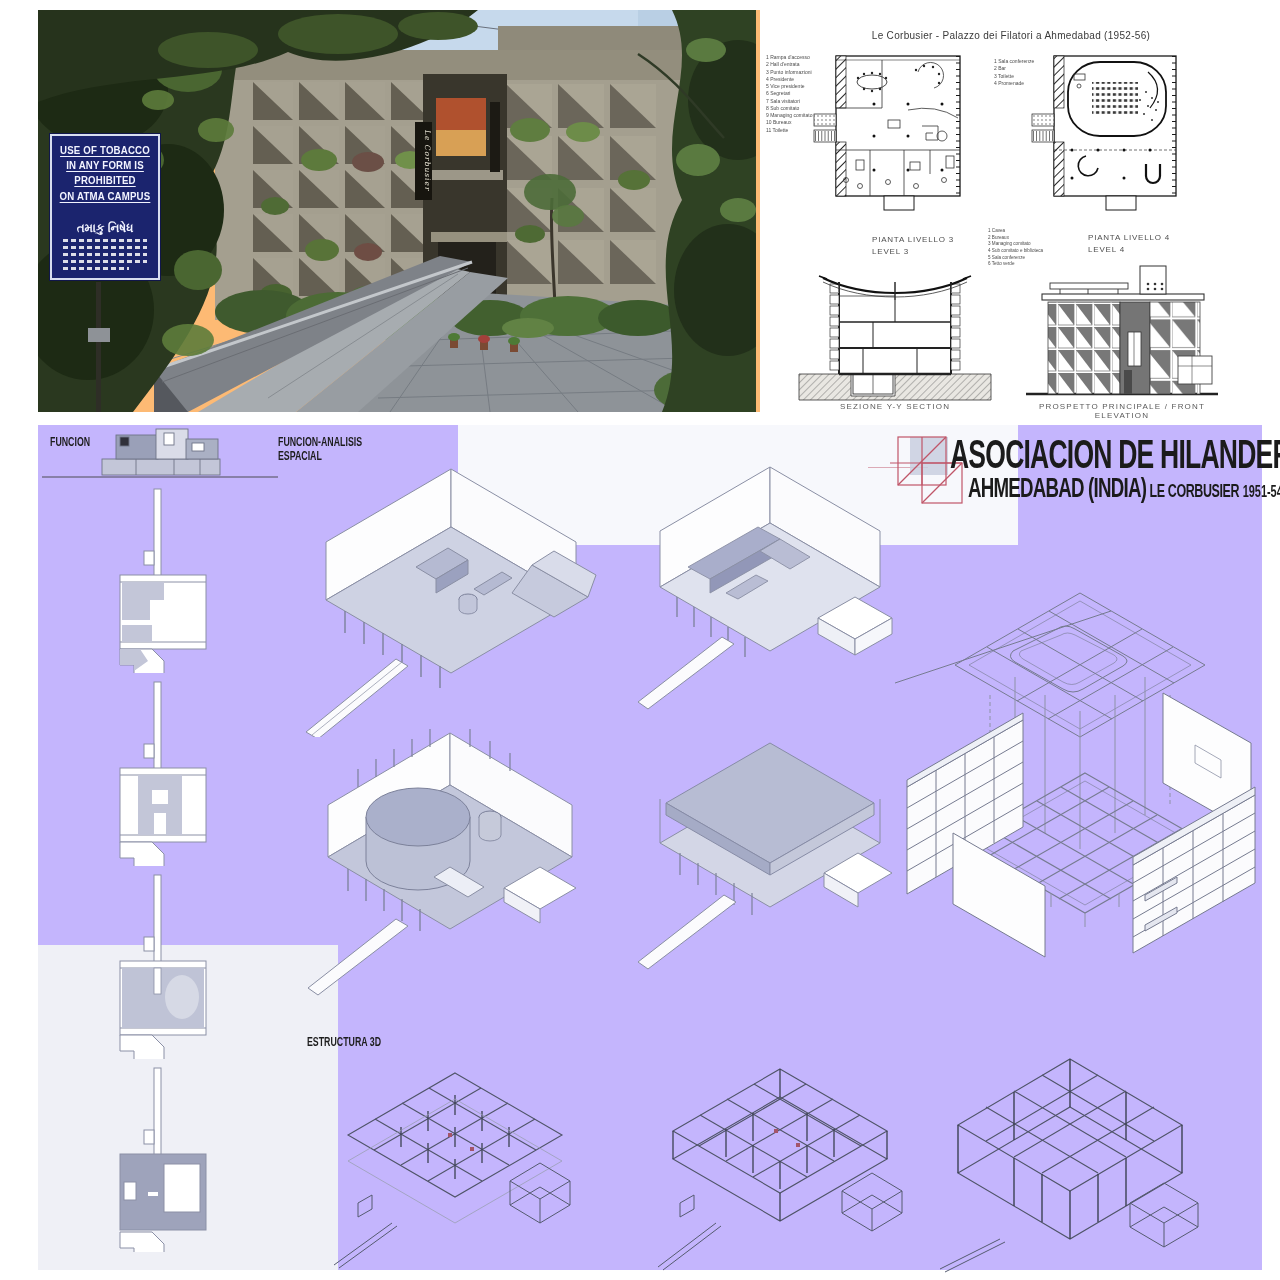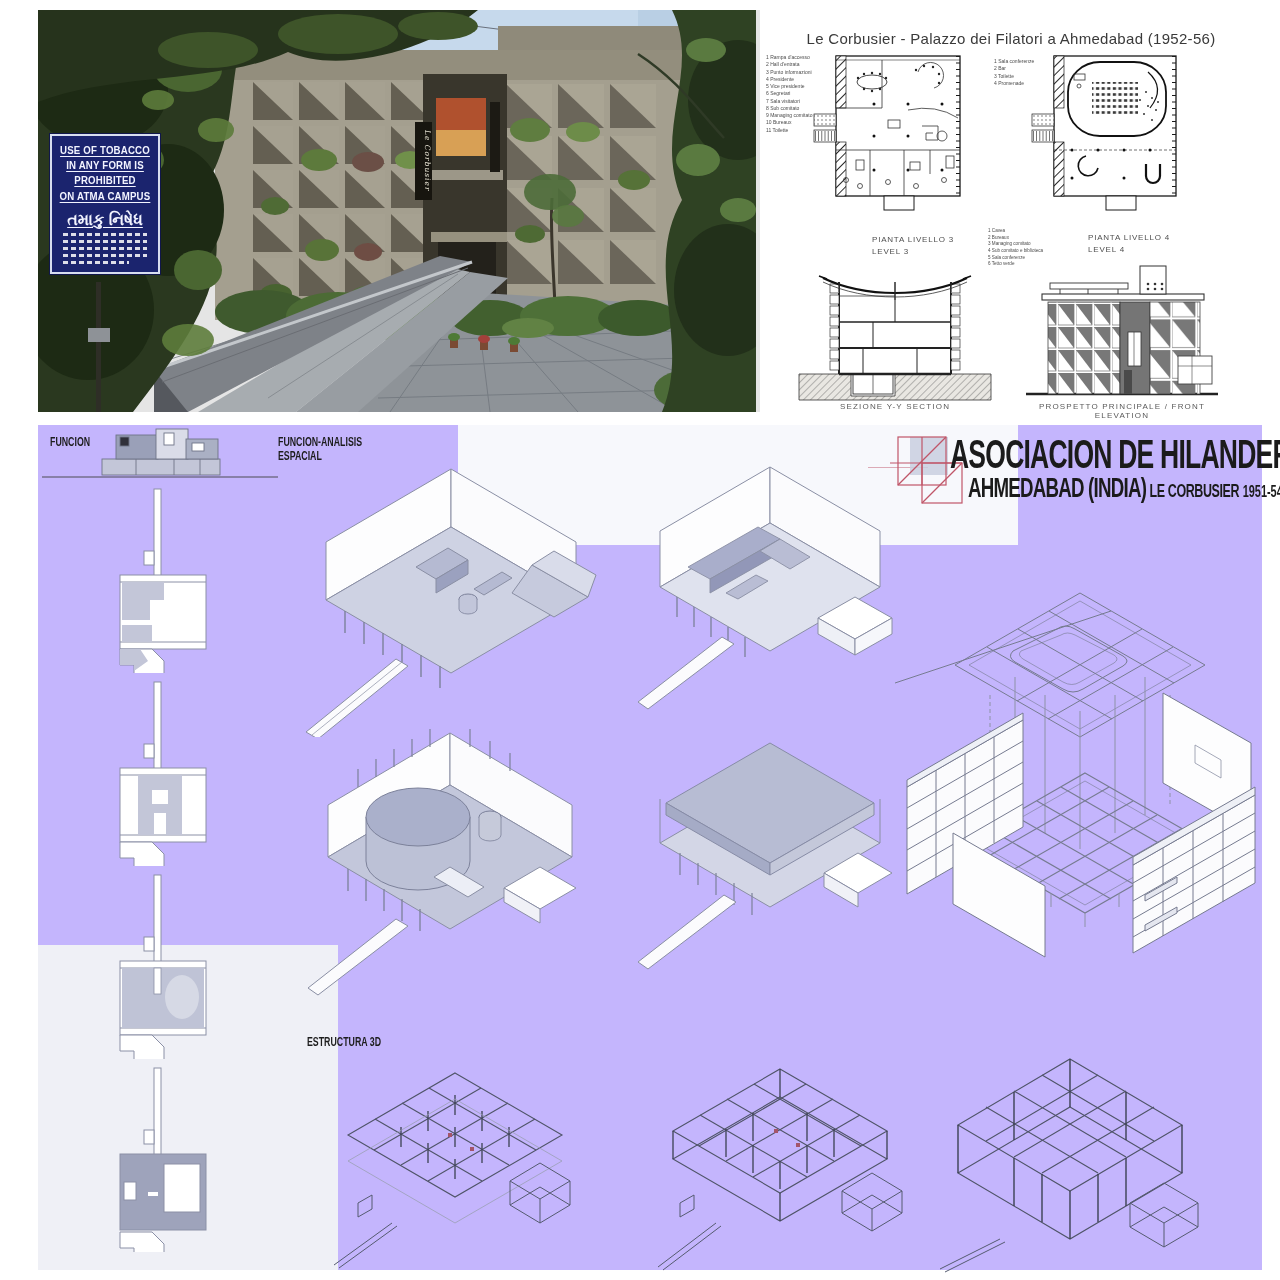--- a/index.html
+++ b/index.html
@@ -1,28 +1,28 @@
 <!DOCTYPE html>
 <html><head>
 <meta charset="utf-8">
 <style>
   html,body{margin:0;padding:0;background:#fff;}
   .page{position:relative;width:1280px;height:1280px;background:#ffffff;overflow:hidden;font-family:"Liberation Sans",sans-serif;}
 
   
-  .photo{position:absolute;left:38px;top:10px;width:854px;height:402px;overflow:hidden;background:#e5e5e5;}
+  .photo{position:absolute;left:38px;top:10px;width:854px;height:402px;overflow:hidden;background:#fdba74;}
   .tobacco-sign{position:absolute;left:12px;top:124px;width:100px;background:#1b246e;border:2px solid #d8deef;box-shadow:0 0 0 1px #10164a;padding:7px 3px 8px 3px;text-align:center;color:#f2f4ff;}
   .sign-line{font-size:10.5px;font-weight:700;letter-spacing:.2px;line-height:1.45;text-decoration:underline;text-underline-offset:2px;white-space:nowrap;transform:scale(.92,1);}
-  .sign-guj{font-size:16px;font-weight:700;margin-top:7px;text-decoration:underline;text-underline-offset:2px;}
+  .sign-guj{font-size:12px;font-weight:700;margin-top:17px;text-underline-offset:2px;}
   .sign-dash{height:3px;margin:4px 8px 0 8px;background:repeating-linear-gradient(90deg,rgba(255,255,255,.85) 0 5px,rgba(255,255,255,0) 5px 8px);}
   .banner{position:absolute;left:377px;top:112px;width:17px;height:78px;background:#17150f;color:#eae6d6;writing-mode:vertical-rl;text-align:center;font-family:"DejaVu Serif",serif;font-style:italic;font-size:7.5px;letter-spacing:1px;}
 
   
   .drawings{position:absolute;left:760px;top:10px;width:502px;height:405px;background:#ffffff;}
-  .dw-title{position:absolute;left:0;top:20px;width:100%;text-align:center;font-size:15px;color:#3a3a3a;letter-spacing:.3px;}
+  .dw-title{position:absolute;left:0;top:20px;width:100%;text-align:center;font-size:10px;color:#3a3a3a;letter-spacing:.3px;}
   .tinyleg{position:absolute;font-size:5px;line-height:1.45;color:#4c4c4c;white-space:nowrap;}
   .dwlabel{position:absolute;font-size:8px;letter-spacing:.8px;color:#4f4f4f;line-height:1.5;}
   .dwcap{position:absolute;font-size:8px;letter-spacing:1.2px;color:#5a5a5a;text-align:center;}
 
   
   .board{position:absolute;left:38px;top:425px;width:1224px;height:845px;background:#c4b5fd;}
   .board .patch1{position:absolute;left:420px;top:0;width:560px;height:120px;background:#f7f8fc;}
   .board .patch2{position:absolute;left:0;top:520px;width:300px;height:325px;background:#eff0f6;}
   .blabel{position:absolute;font-weight:700;color:#1d1d1d;font-size:11px;transform:scale(.8,1.12);transform-origin:0 0;white-space:nowrap;letter-spacing:0px;}
   .btitle1{position:absolute;left:912px;top:6px;font-weight:700;font-size:34px;color:#1b1b1b;transform:scale(.78,1.18);transform-origin:0 0;white-space:nowrap;letter-spacing:-1px;}

